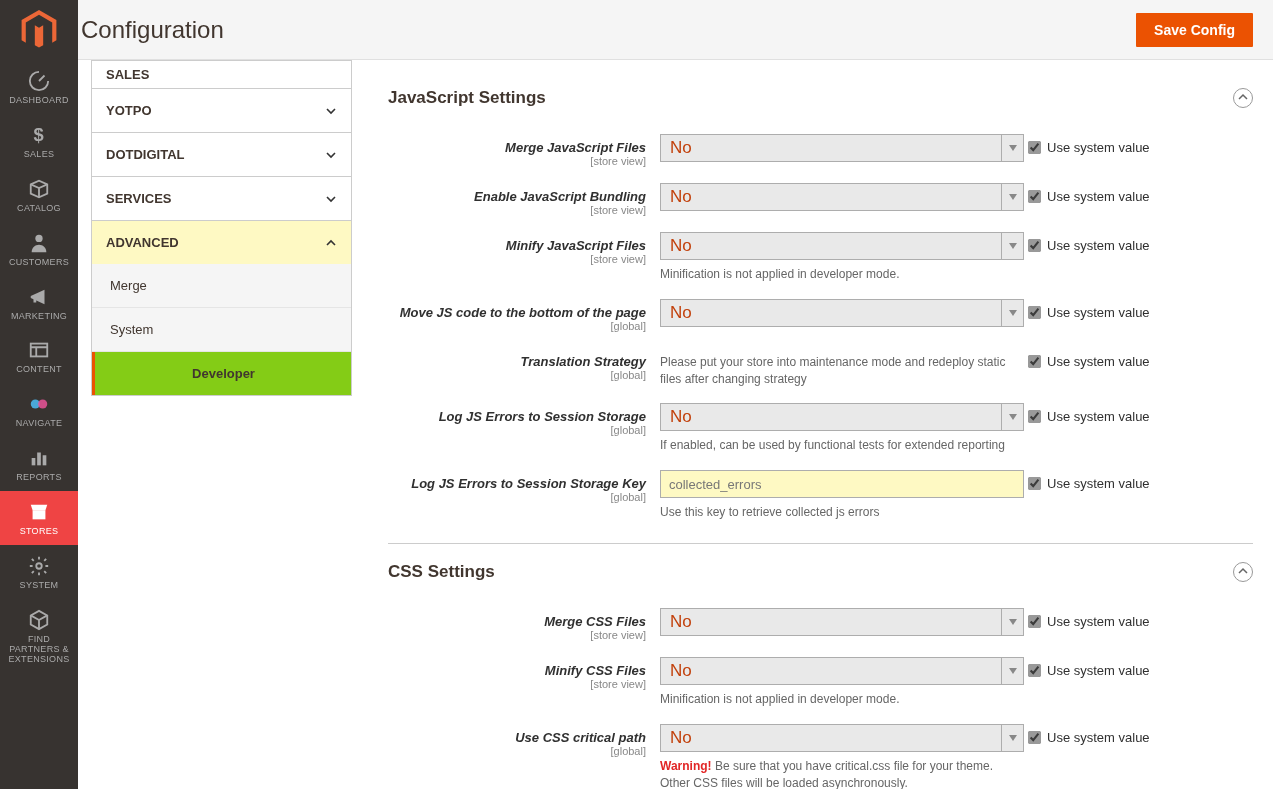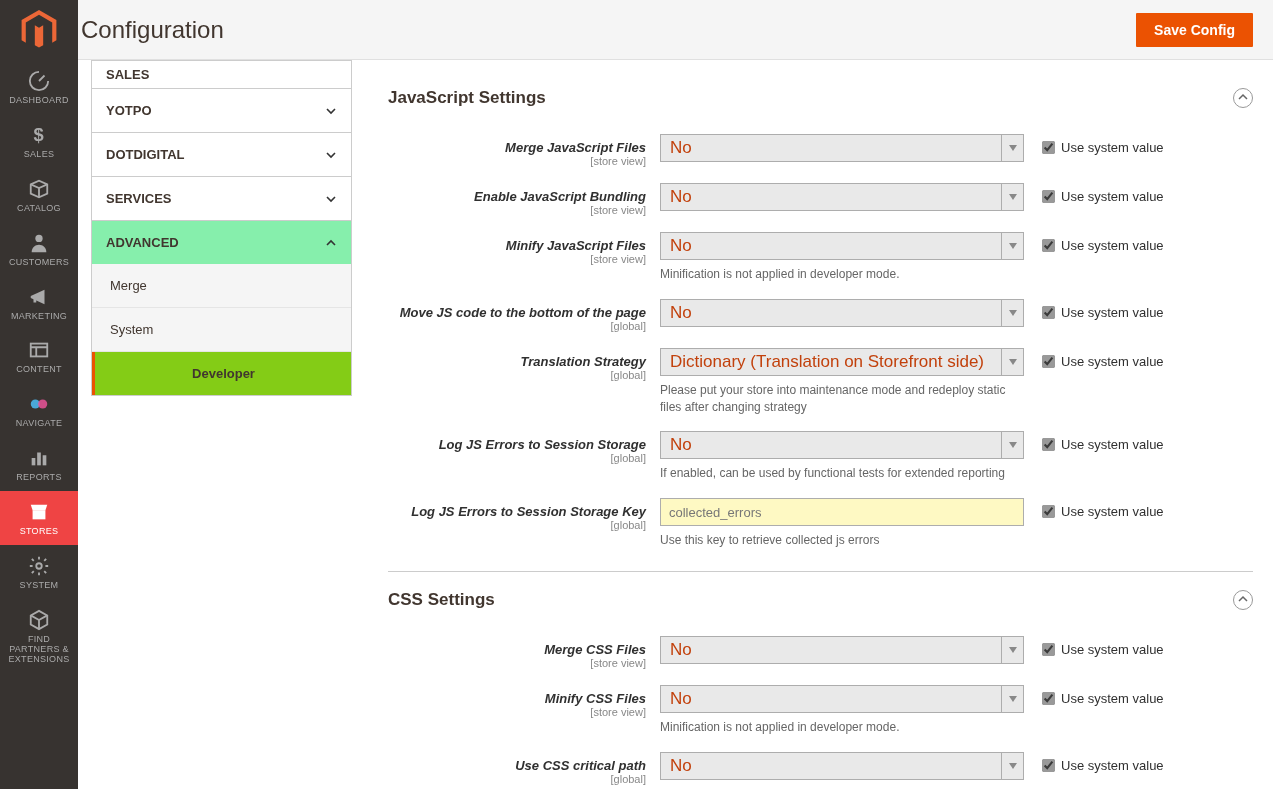--- a/index.html
+++ b/index.html
@@ -22,41 +22,41 @@
 
 
 .main { margin-left: 67px; padding-top: 60px; display: flex; min-height: 100vh; }
 .config-sidebar { width: 297px; padding: 0 12px 0 24px; }
 .config-content { flex: 1; padding: 0 20px 40px 24px; }
 
 
 .config-tabs { border: 1px solid #ccc; border-bottom: none; }
 .config-tab { border-bottom: 1px solid #ccc; }
 .config-tab-header { display: flex; align-items: center; justify-content: space-between; padding: 14px 14px; cursor: pointer; font-size: 13px; font-weight: 600; color: #41362f; text-transform: uppercase; background: #fff; }
-.config-tab-header.expanded { background: #86efac; }
+.config-tab-header.expanded { background: #fef9c3; }
 .config-tab-header .chev { width: 12px; height: 12px; }
 .config-tab-items { background: #f5f5f5; }
 .config-tab-item { padding: 14px 14px 14px 18px; font-size: 13px; color: #41362f; cursor: pointer; border-bottom: 1px solid #e5e5e5; }
 .config-tab-item:last-child { border-bottom: none; }
 .config-tab-item.active { background: #84cc16; border-left: 3px solid #eb5202; padding-left: 15px; font-weight: 600; text-align: center; }
 
 
 .section { border-top: 1px solid #ccc; padding-top: 18px; margin-top: 22px; }
 .section:first-child { margin-top: 0; border-top: none; padding-top: 28px; }
 .section-header { display: flex; align-items: center; justify-content: space-between; cursor: pointer; margin-bottom: 26px; }
 .section-header h2 { font-size: 17px; font-weight: 600; color: #41362f; }
 .collapse-btn { width: 20px; height: 20px; border: 1px solid #999; border-radius: 50%; display: flex; align-items: center; justify-content: center; }
 
 
 .field-row { display: flex; align-items: flex-start; margin-bottom: 16px; }
 .field-label { width: 272px; text-align: right; padding-right: 14px; padding-top: 6px; }
 .field-label .lbl { font-size: 13px; font-weight: 600; color: #303030; display: block; font-style: italic; }
 .field-label .scope { font-size: 11px; color: #888; display: block; }
 .field-control { width: 364px; }
-.field-extra { padding-left: 18px; padding-top: 6px; display: flex; align-items: center; }
+.field-extra { padding-left: 4px; padding-top: 6px; display: flex; align-items: center; }
 .field-extra input[type="checkbox"] { margin-right: 6px; width: 13px; height: 13px; accent-color: #999; }
 .field-extra label { font-size: 13px; color: #303030; }
 
 .sel { width: 100%; height: 28px; border: 1px solid #adadad; background: #e9e9e9; display: flex; align-items: center; padding: 0 9px; color: #c2410c; font-size: 17px; position: relative; }
 .sel .arrow { position: absolute; right: 0; top: 0; bottom: 0; width: 22px; border-left: 1px solid #adadad; display: flex; align-items: center; justify-content: center; }
 .txt { width: 100%; height: 28px; border: 1px solid #adadad; background: #fef9c3; padding: 0 8px; color: #777; font-size: 13px; }
 
 .note { font-size: 12px; color: #666; margin-top: 6px; line-height: 1.4; }
 .warn { color: #e22626; font-weight: 700; }
 </style>
@@ -295,28 +295,20 @@
               <input type="checkbox" checked="" style="">
               <label>Use system value</label>
             </div>
           </div>
           <div class="field-row">
             <div class="field-label">
               <span class="lbl">Translation Strategy</span>
               <span class="scope">[global]</span>
             </div>
             <div class="field-control">
-              <div class="sel">
-                <span>Dictionary (Translation on Storefront side)</span>
-                <span class="arrow">
-                  <svg width="8" height="6" viewBox="0 0 8 6">
-                    <path d="M0 0h8L4 6z" fill="#888"></path>
-                  </svg>
-                </span>
-              </div>
               <div class="note"><span>Please put your store into maintenance mode and redeploy static files after changing strategy</span></div>
             </div>
             <div class="field-extra">
               <input type="checkbox" checked="" style="">
               <label>Use system value</label>
             </div>
           </div>
           <div class="field-row">
             <div class="field-label">
               <span class="lbl">Log JS Errors to Session Storage</span>

